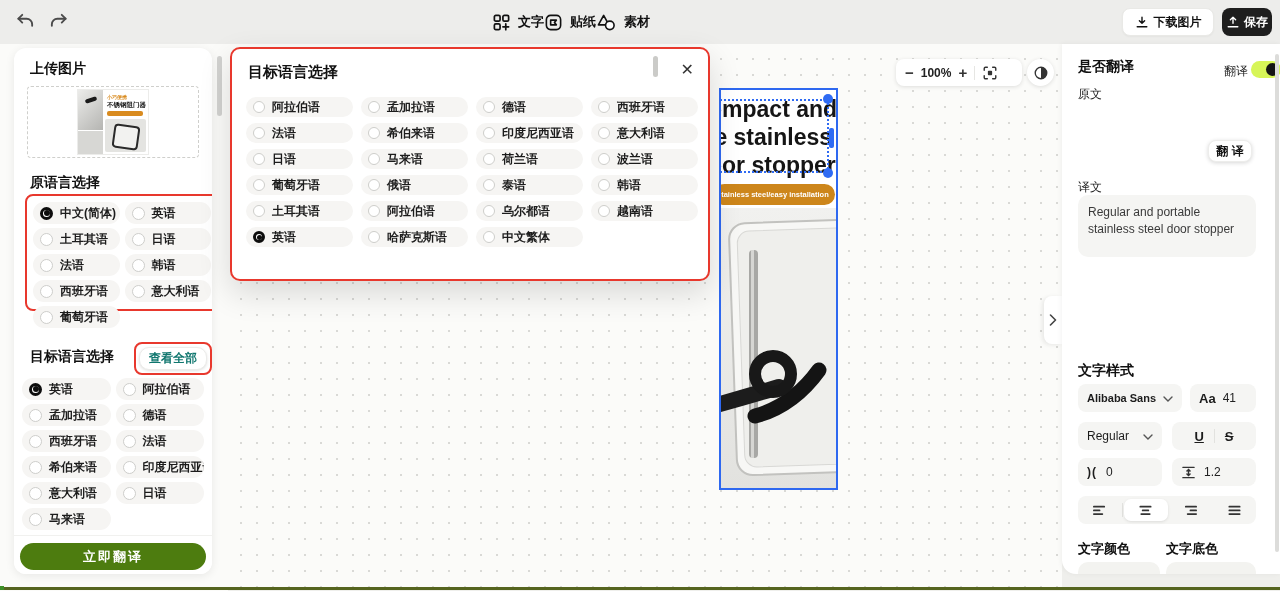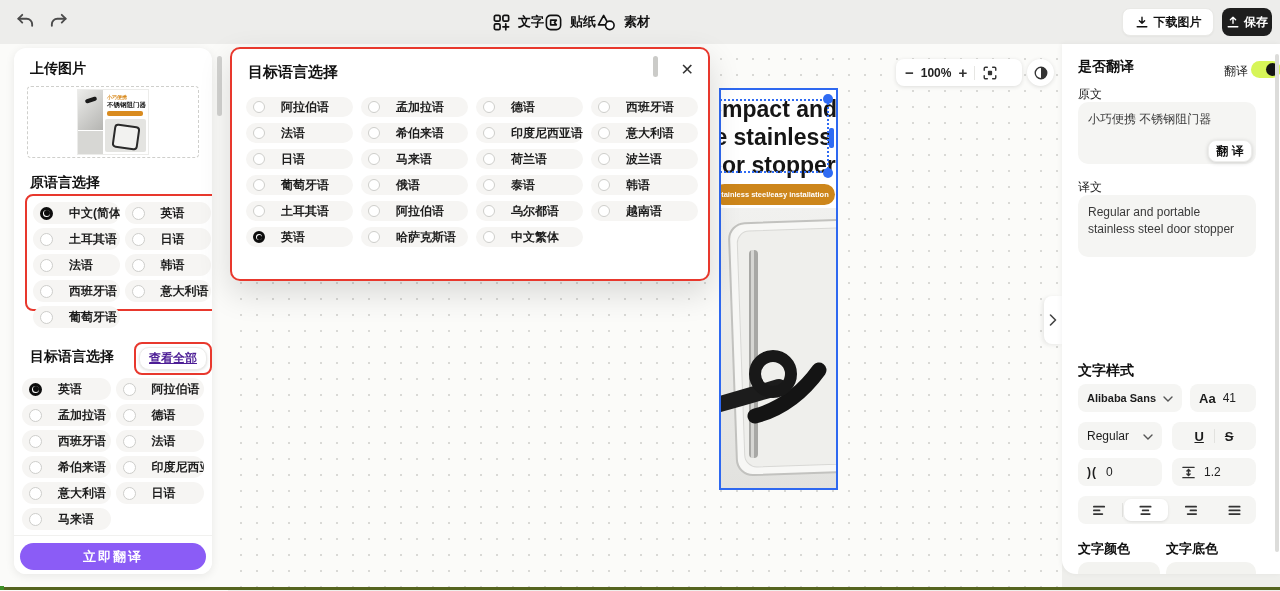--- a/index.html
+++ b/index.html
@@ -27,29 +27,29 @@
   .thumb-door { position:absolute; left:0; top:0; width:25px; height:40px; background:linear-gradient(135deg,#ececea,#b5b5b2); }
   .thumb-door::after { content:""; position:absolute; left:7px; top:8px; width:12px; height:4px; background:#1a1a1a; border-radius:2px; transform:rotate(-18deg); }
   .thumb-door2 { position:absolute; left:0; top:41px; width:25px; height:23px; background:#d7d7d4; }
   .thumb-tag { position:absolute; left:29px; top:4px; font-size:5px; font-weight:700; color:#d98b1f; white-space:nowrap; }
   .thumb-title { position:absolute; left:29px; top:11px; font-size:6.5px; font-weight:800; color:#111; white-space:nowrap; }
   .thumb-bar { position:absolute; left:29px; top:21px; width:36px; height:5px; background:#d98b1f; border-radius:2px; }
   .thumb-prod { position:absolute; left:27px; top:29px; width:41px; height:33px; background:#e4e4e1; border-radius:2px; }
   .thumb-prod::after { content:""; position:absolute; left:8px; top:6px; width:22px; height:20px; border:2px solid #2a2a2a; border-radius:4px; transform:rotate(8deg); background:#f2f2f0; }
 
   .lang-grid { position:absolute; display:grid; grid-template-columns:1fr 1fr; column-gap:5px; row-gap:4px; }
-  .pill { display:flex; align-items:center; gap:16px; background:#f6f5f3; border-radius:12px; padding:0 7px; height:22px; font-size:12px; font-weight:700; color:#1c1c1c; cursor:pointer; white-space:nowrap; overflow:hidden; }
+  .pill { display:flex; align-items:center; gap:7px; background:#f6f5f3; border-radius:12px; padding:0 7px; height:22px; font-size:12px; font-weight:700; color:#1c1c1c; cursor:pointer; white-space:nowrap; overflow:hidden; }
   .radio { flex:none; width:13px; height:13px; border-radius:50%; background:#fff; border:1px solid #cdcdca; position:relative; }
   .pill.selected .radio { border:3.5px solid #0d0d0d; }
   .pill.selected .radio::after { content:""; position:absolute; inset:.5px; border-radius:50%; background:#0d0d0d; }
   .red-box { position:absolute; border:2px solid #e8382d; border-radius:8px; }
   .view-all-wrap { position:absolute; left:120px; top:294px; border:2px solid #e8382d; border-radius:8px; padding:3px; cursor:pointer; }
-  .view-all-btn { background:#fff; border:1px solid #ececea; border-radius:10px; box-shadow:0 1px 3px rgba(0,0,0,.12); font-size:12px; font-weight:700; color:#4c1d95; padding:2px 9px; white-space:nowrap;text-decoration:underline; }
+  .view-all-btn { background:#fff; border:1px solid #ececea; border-radius:10px; box-shadow:0 1px 3px rgba(0,0,0,.12); font-size:12px; font-weight:700; color:#0f766e; padding:2px 9px; white-space:nowrap; }
   .left-footer { position:absolute; left:0; top:487px; width:198px; height:39px; border-top:1px solid #f1f1ef; background:#fff; }
-  .btn-translate-now { position:absolute; left:6px; top:7px; width:186px; height:27px; background:#8b5cf6; border-radius:15px; color:#fff; font-size:13px; font-weight:700; letter-spacing:2px; display:flex; align-items:center; justify-content:center; cursor:pointer; }
+  .btn-translate-now { position:absolute; left:6px; top:7px; width:186px; height:27px; background:#4d7c0f; border-radius:15px; color:#fff; font-size:13px; font-weight:700; letter-spacing:2px; display:flex; align-items:center; justify-content:center; cursor:pointer; }
 
   
   .canvas { position:absolute; left:228px; top:44px; width:834px; height:543px; background-color:#fbfbf9; background-image:radial-gradient(circle,#d9d9d6 1.3px,transparent 1.45px); background-size:16px 16px; background-position:5px 7px; }
   .product-image { position:absolute; left:491px; top:44px; width:119px; height:402px; background:#fff; border:2px solid #2e68f0; overflow:hidden; cursor:move; }
   .img-headline { position:absolute; left:-13px; top:5px; font-size:23px; line-height:28px; font-weight:700; color:#151515; white-space:nowrap; }
   .text-select-box { position:absolute; left:-20px; top:9px; width:128px; height:74px; border:2px dotted #2f6bf3; }
   .handle-dot { position:absolute; width:10px; height:10px; border-radius:50%; background:#2f6bf3; }
   .handle-bar { position:absolute; left:108px; top:38px; width:5px; height:20px; border-radius:2px; background:#2f6bf3; cursor:ew-resize; }
   .img-badge { position:absolute; left:-7px; top:94px; width:121px; height:21px; background:#cd861b; border-radius:11px; color:#fff; font-size:7.5px; font-weight:700; line-height:21px; white-space:nowrap; overflow:hidden; padding-left:3px; }
   .img-photo { position:absolute; left:0; top:118px; width:115px; height:280px; background:linear-gradient(180deg,#f1f1ef,#e2e2df); }
@@ -433,21 +433,20 @@
         </div>
       </div>
   </div>
 
   <div class="right-card">
     <div class="rp-head" style="left:16px;top:14px;text-align:right;">是否翻译</div>
     <div class="toggle-label">翻译</div>
     <div class="toggle"></div>
 
     <div class="rp-label" style="left:16px;top:42px;">原文</div>
-    <div class="rp-box" style="top:58px;height:62px;">小巧便携 不锈钢阻门器</div>
     <div class="btn-inline-translate">翻 译</div>
 
     <div class="rp-label" style="left:16px;top:135px;">译文</div>
     <div class="rp-box" style="top:151px;height:62px;">Regular and portable stainless steel door stopper</div>
 
 
     <div class="rp-head" style="left:16px;top:318px;">文字样式</div>
 
     <div class="ctl" style="left:16px;top:340px;width:104px;">
       <span style="font-size:11px;">Alibaba Sans</span>

